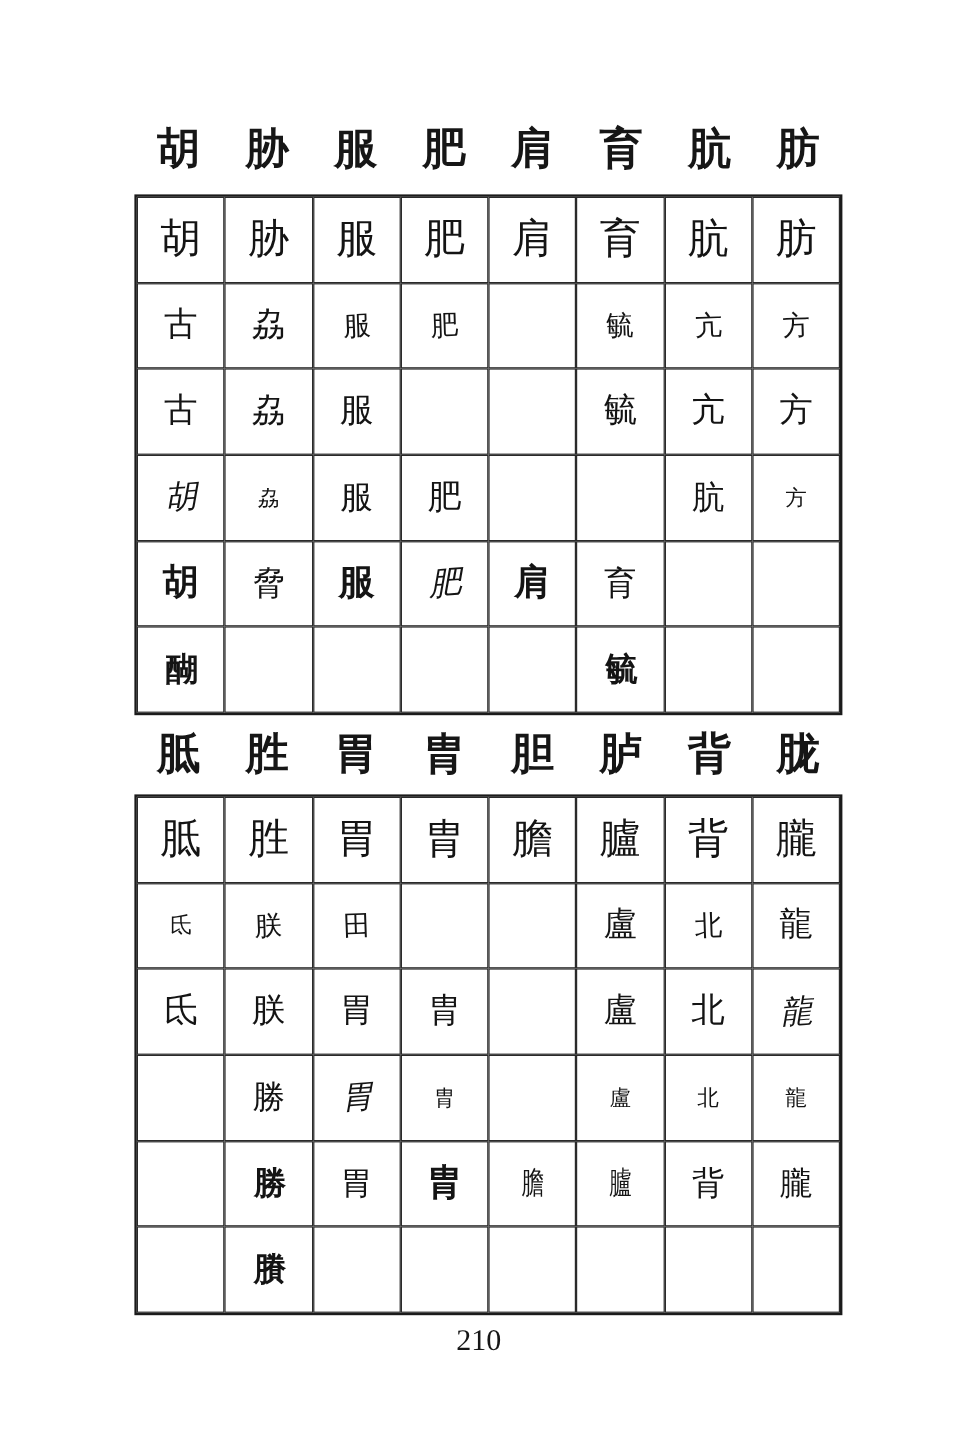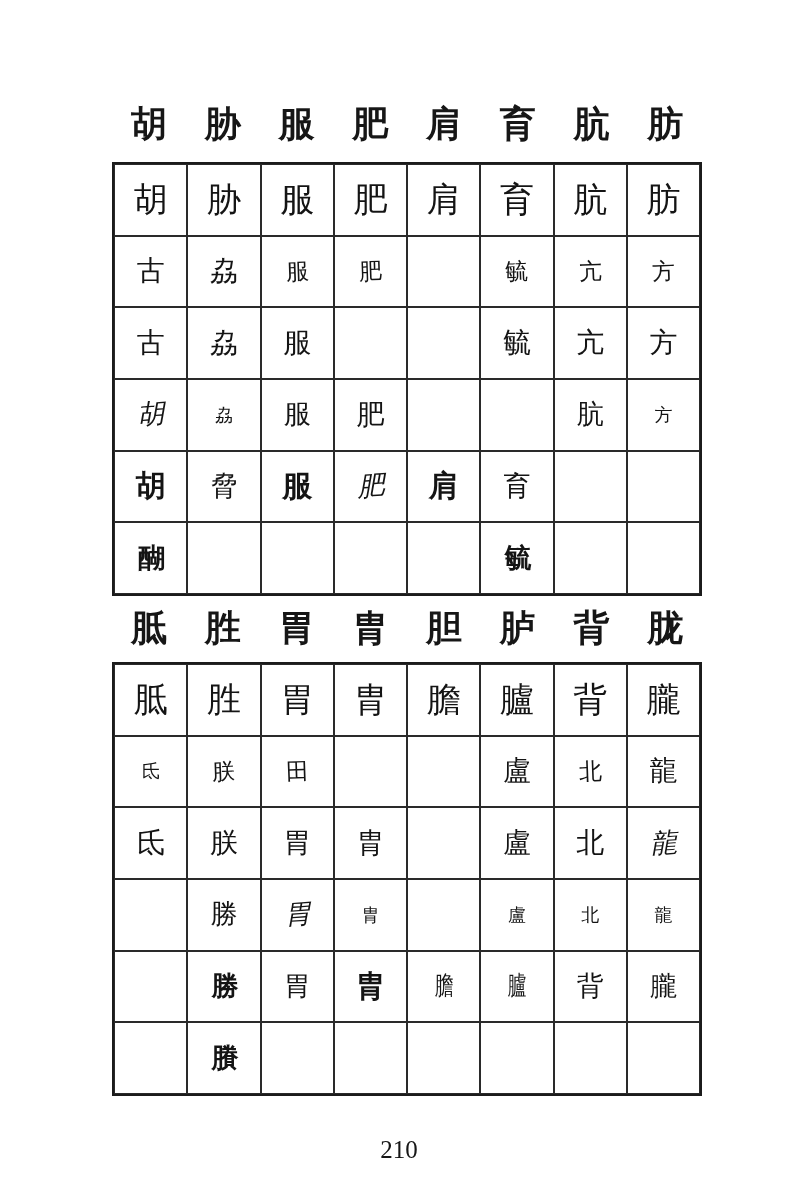--- a/index.html
+++ b/index.html
@@ -59,21 +59,20 @@
   .small    { font-size: 18px; }
   .narrow   { font-size: 26px; transform: scaleX(0.72); }
   .ornate   { font-size: 27px; font-weight: bold; letter-spacing: -2px; }
 
   .page-number {
     position: absolute;
     top: 1104px; left: 0; width: 798px;
     text-align: center;
     font-size: 25px;
     color: #161616;
-    margin-top: 32px;
   }
 </style>
 </head>
 <body>
 
 <div class="page">
 
   <div class="char-header" id="header-0">
       <span class="hchar">胡</span>
       <span class="hchar">胁</span>

